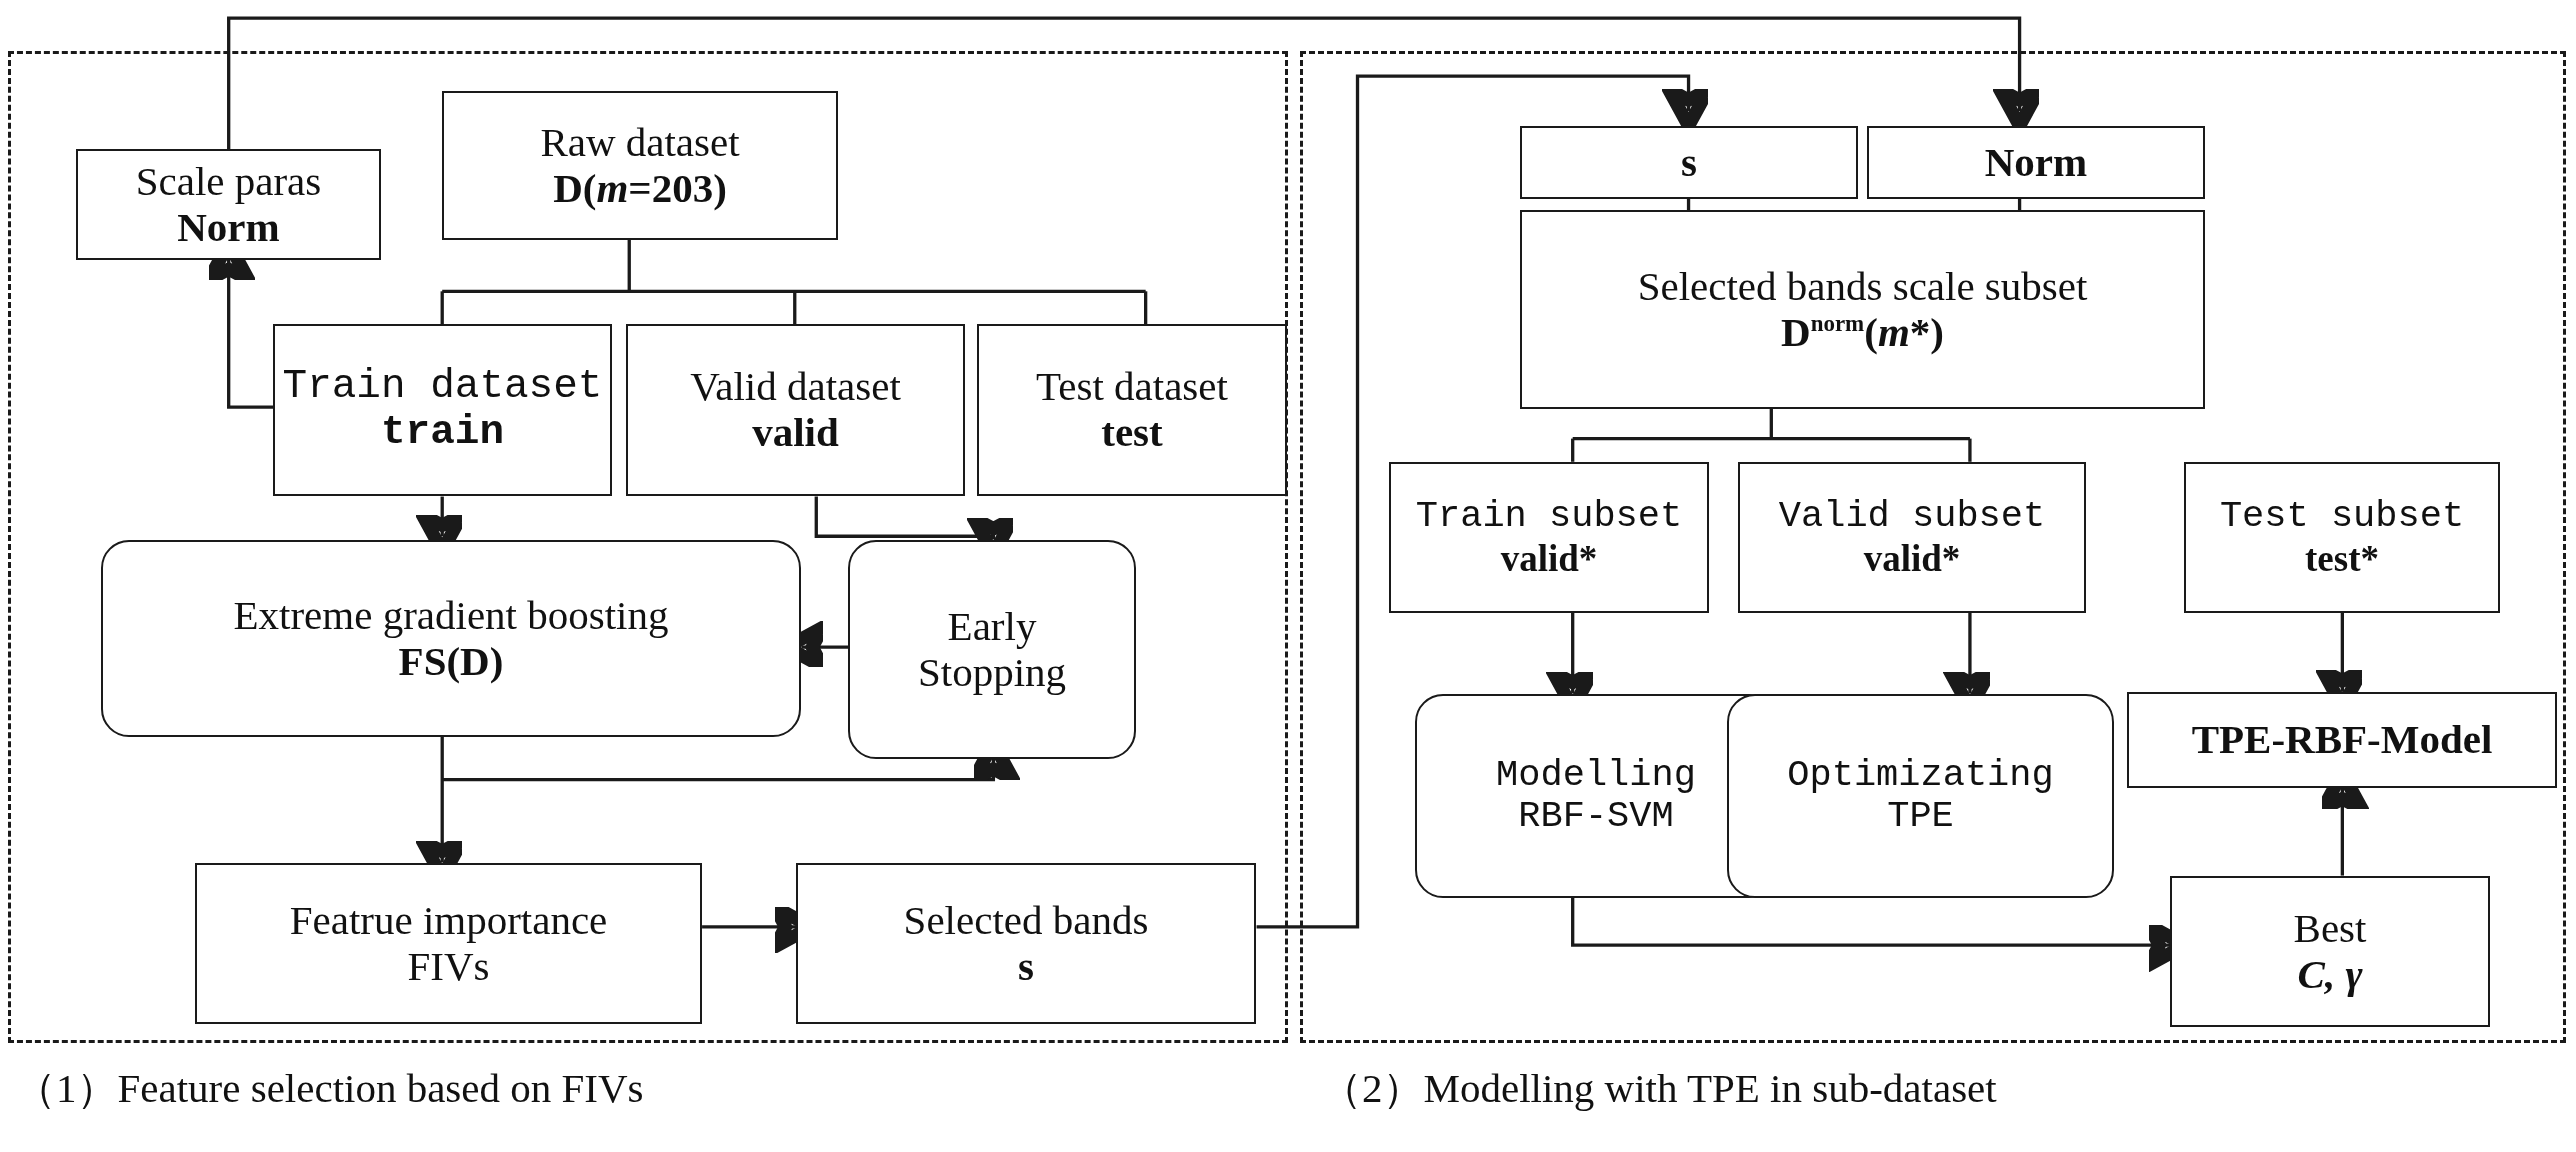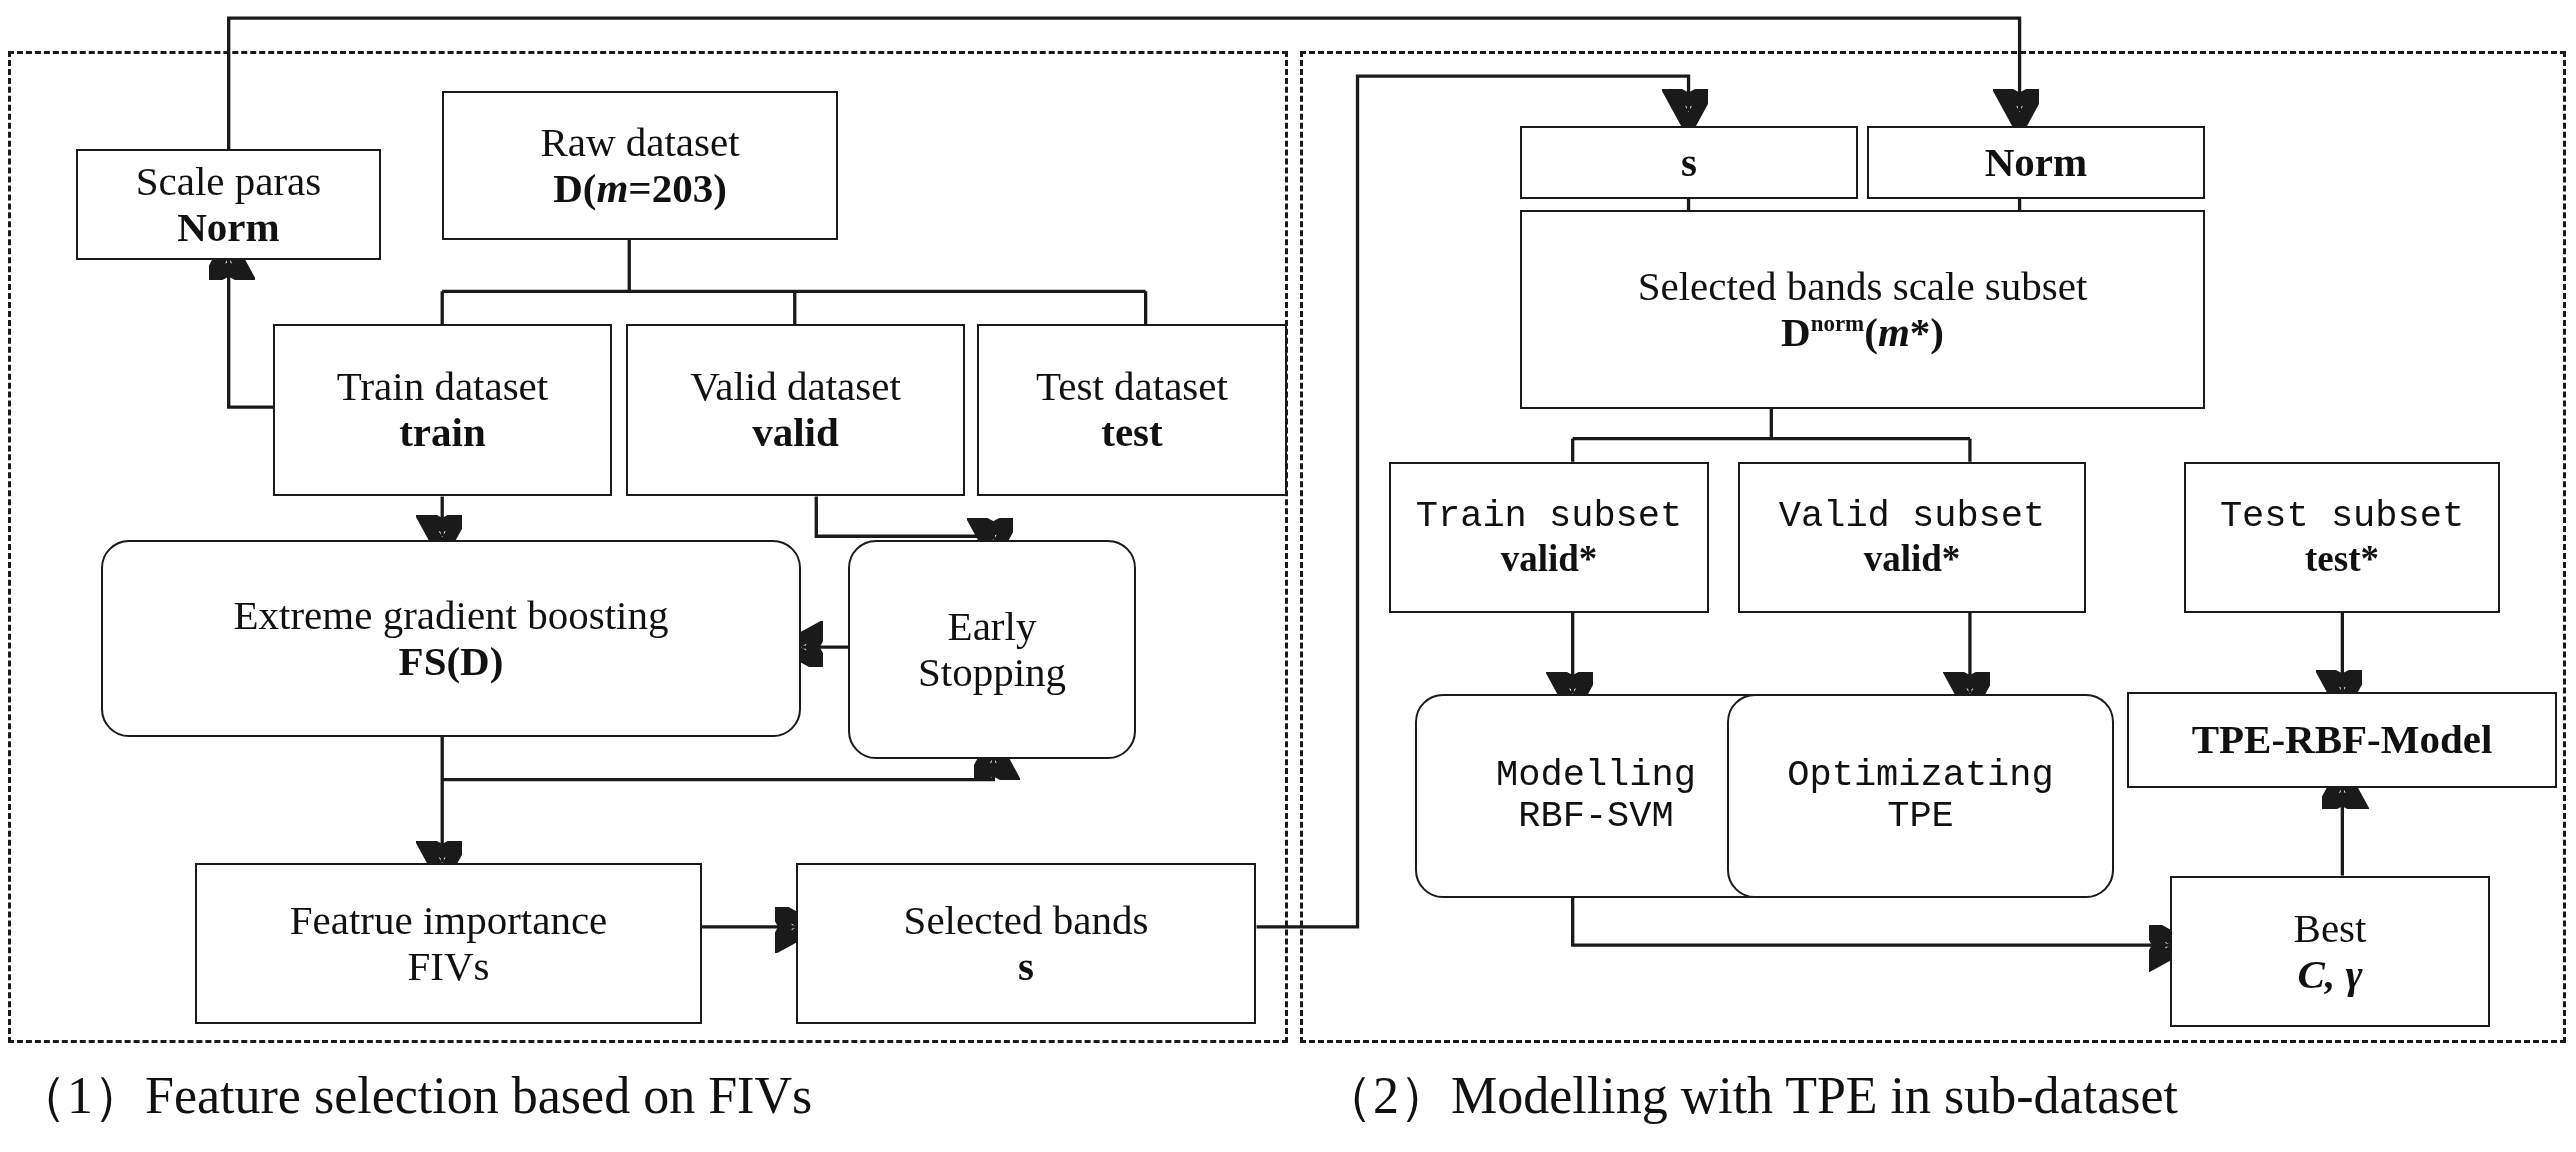--- a/index.html
+++ b/index.html
@@ -41,21 +41,21 @@
   .l1{ font-size:41px; font-weight:400; white-space:nowrap;}
   .l2{ font-size:41px; font-weight:700; white-space:nowrap;}
   .l1.sm{ font-size:37px;font-family:Liberation Mono, monospace; }
   .l2.sm{ font-size:37px; }
   .l2 .it{ font-style:italic; }
   sup{ font-size:0.56em; vertical-align:super; line-height:0; }
 
   
   .caption{
     position:absolute;
-    font-size:52px;
+    font-size:41px;
     white-space:nowrap;
     z-index:6;
   }
   #caption-1{ left:15px;  top:1061px; }
   #caption-2{ left:1321px; top:1061px; }
 
   
   #wires{
     position:absolute;
     left:0; top:0;
@@ -126,21 +126,21 @@
   <div class="node" style="left:76px; top:149px; width:305px; height:111px;">
     <span class="l1">Scale paras</span>
     <span class="l2">Norm</span>
   </div>
 
   <div class="node" style="left:442px; top:91px; width:396px; height:149px;">
     <span class="l1">Raw dataset</span>
     <span class="l2"><b>D(</b><i class="it">m</i><span>=203)</span></span>
   </div>
 
-  <div class="node" style="left:273px; top:324px; width:339px; height:172px;">
+  <div class="node" style="left:273px; top:324px; width:339px; height:172px;font-family:Liberation Mono, monospace;">
     <span class="l1">Train dataset</span>
     <span class="l2">train</span>
   </div>
 
   <div class="node" style="left:626px; top:324px; width:339px; height:172px;">
     <span class="l1">Valid dataset</span>
     <span class="l2">valid</span>
   </div>
 
   <div class="node" style="left:977px; top:324px; width:310px; height:172px;">

